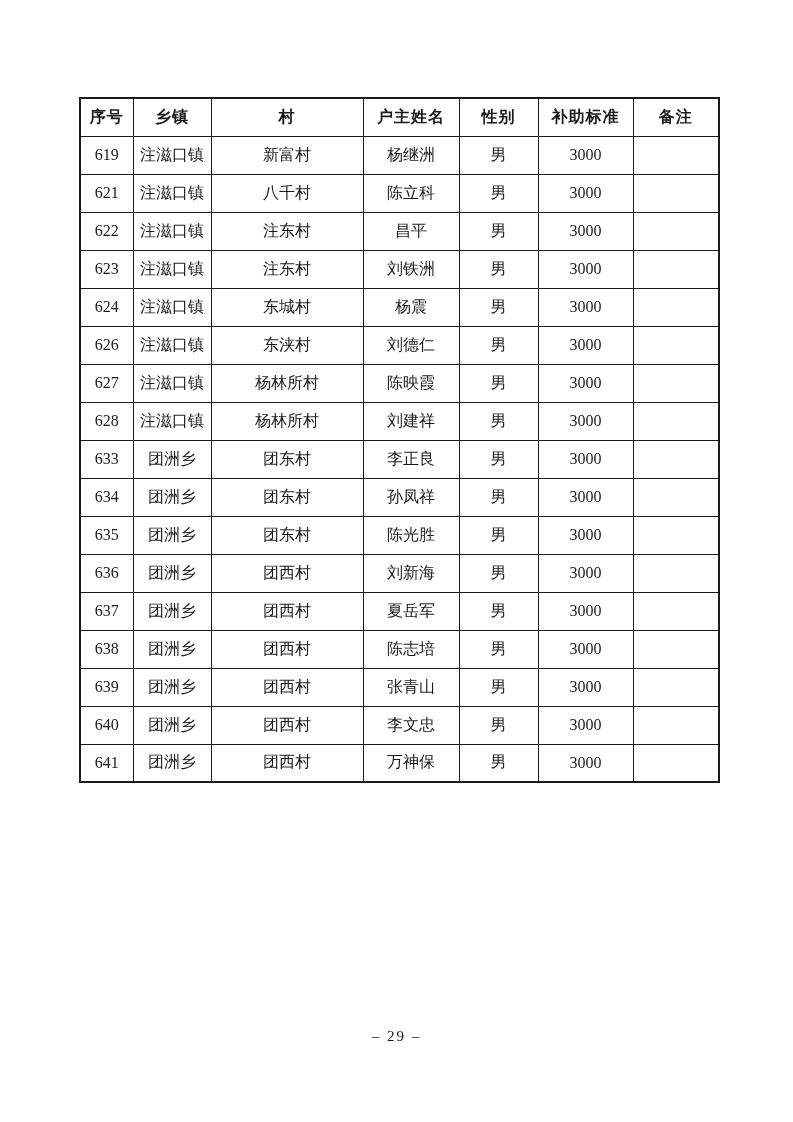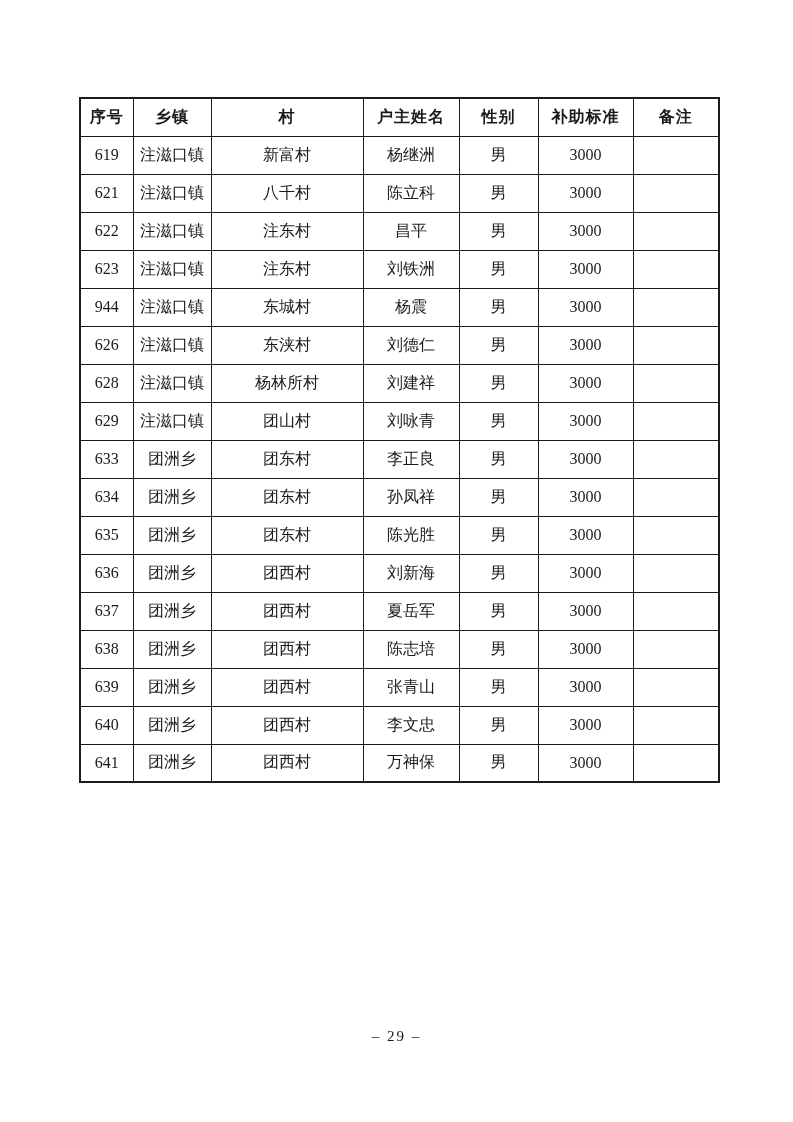--- a/index.html
+++ b/index.html
@@ -115,56 +115,56 @@
         <tr>
           <td class="num">623</td>
           <td>注滋口镇</td>
           <td>注东村</td>
           <td>刘铁洲</td>
           <td>男</td>
           <td class="num">3000</td>
           <td></td>
         </tr>
         <tr>
-          <td class="num">944</td>
+          <td class="num">624</td>
           <td>注滋口镇</td>
           <td>东城村</td>
           <td>杨震</td>
           <td>男</td>
           <td class="num">3000</td>
           <td></td>
         </tr>
         <tr>
           <td class="num">626</td>
           <td>注滋口镇</td>
           <td>东浃村</td>
           <td>刘德仁</td>
           <td>男</td>
           <td class="num">3000</td>
           <td></td>
         </tr>
         <tr>
+          <td class="num">627</td>
+          <td>注滋口镇</td>
+          <td>杨林所村</td>
+          <td>陈映霞</td>
+          <td>男</td>
+          <td class="num">3000</td>
+          <td></td>
+        </tr>
+        <tr>
           <td class="num">628</td>
           <td>注滋口镇</td>
           <td>杨林所村</td>
           <td>刘建祥</td>
           <td>男</td>
           <td class="num">3000</td>
           <td></td>
         </tr>
         <tr>
-          <td class="num">629</td>
-          <td>注滋口镇</td>
-          <td>团山村</td>
-          <td>刘咏青</td>
-          <td>男</td>
-          <td class="num">3000</td>
-          <td></td>
-        </tr>
-        <tr>
           <td class="num">633</td>
           <td>团洲乡</td>
           <td>团东村</td>
           <td>李正良</td>
           <td>男</td>
           <td class="num">3000</td>
           <td></td>
         </tr>
         <tr>
           <td class="num">634</td>

